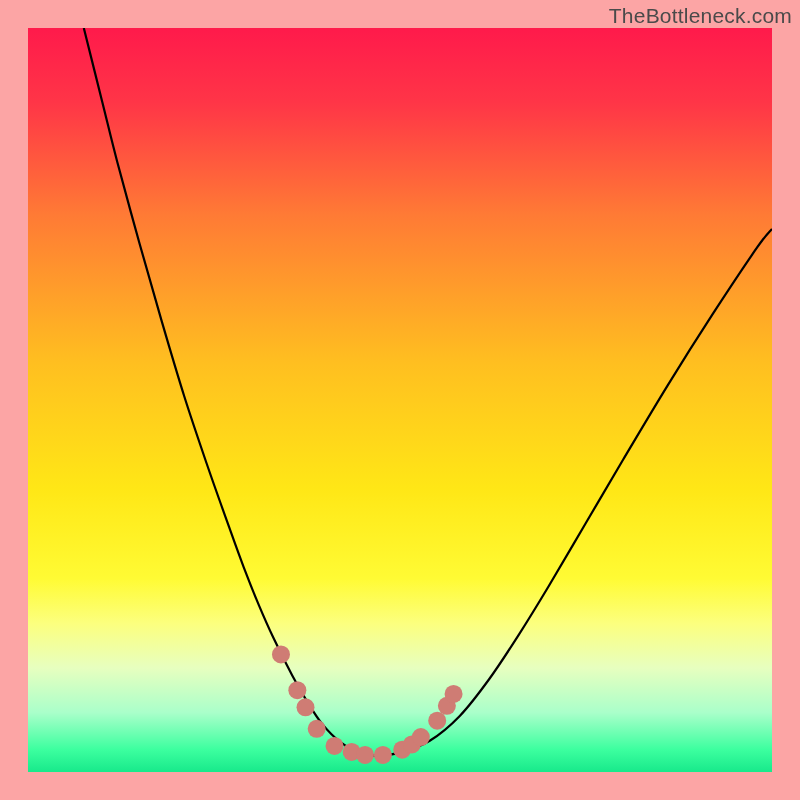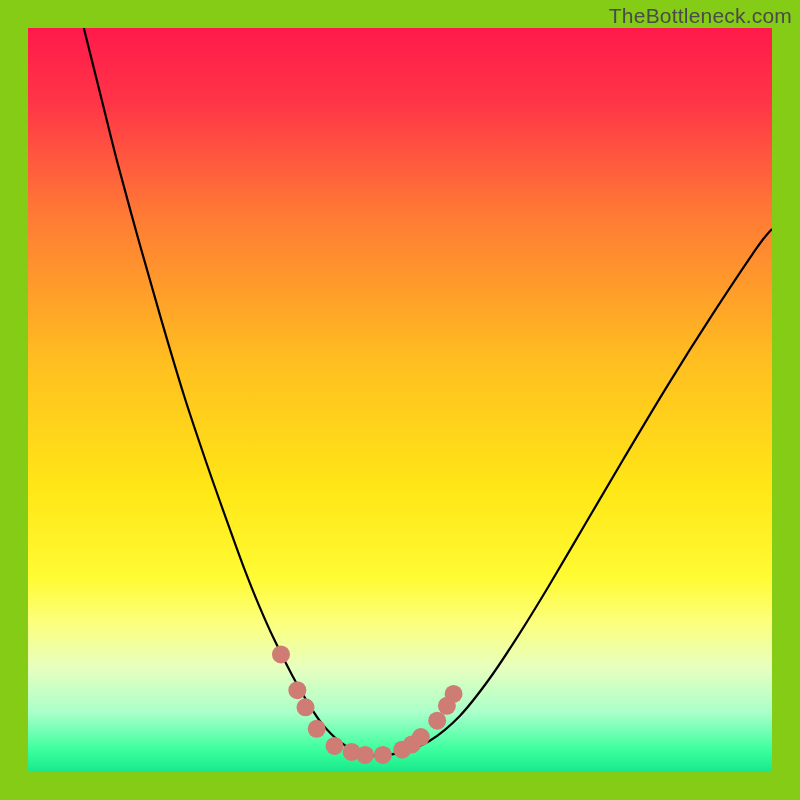--- a/index.html
+++ b/index.html
@@ -10,21 +10,21 @@
     overflow: hidden;
     background: #000;
     font-family: Arial, Helvetica, sans-serif;
   }
   .frame {
     position: absolute;
     top: 0;
     left: 0;
     width: 800px;
     height: 800px;
-    background: #84cc16;
+    background: #fca5a5;
   }
   .plot {
     position: absolute;
     top: 28px;
     left: 28px;
     width: 744px;
     height: 744px;
     overflow: hidden;
   }
   .watermark {

